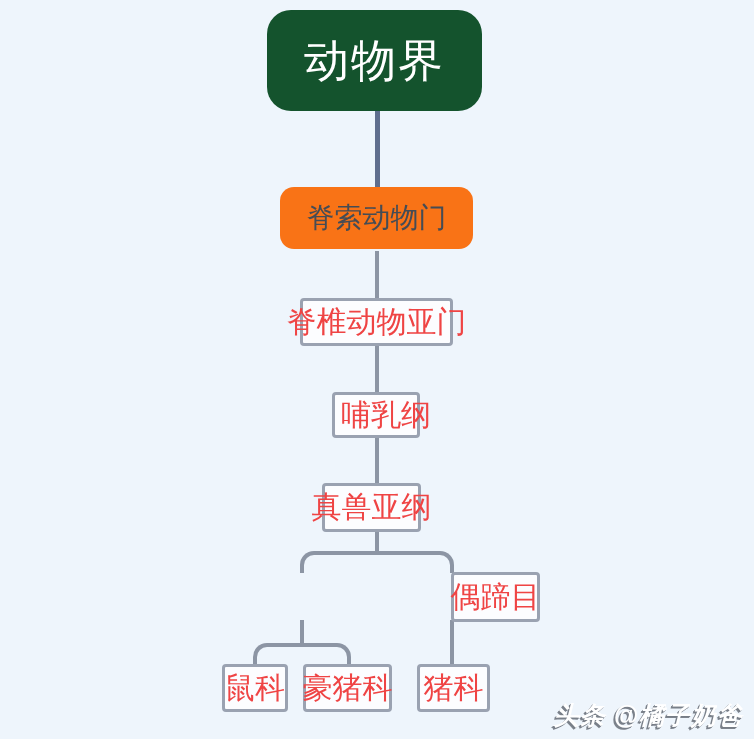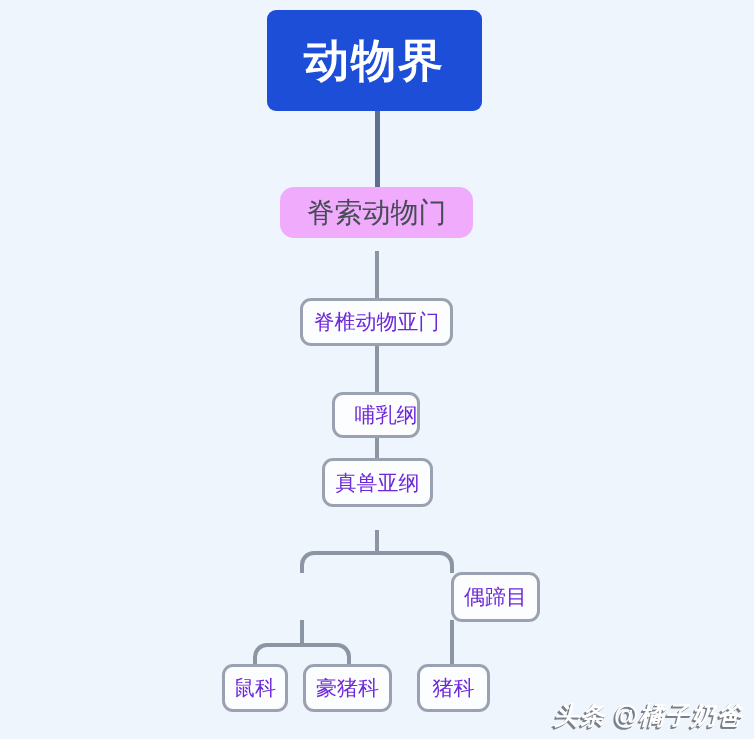--- a/index.html
+++ b/index.html
@@ -19,49 +19,49 @@
     display: flex;
     align-items: center;
     justify-content: center;
     white-space: nowrap;
   }
 
   
   .node-root {
     left: 267px; top: 10px;
     width: 215px; height: 101px;
-    background: #1d4ed8;
-    border-radius: 9px;
+    background: #14532d;
+    border-radius: 24px;
     color: #ffffff;
     font-size: 45px;
-    font-weight: 700;
+    font-weight: 400;
     letter-spacing: 2px;
   }
 
   
   .node-phylum {
     left: 280px; top: 187px;
-    width: 193px; height: 51px;
-    background: #f0abfc;
+    width: 193px; height: 62px;
+    background: #f97316;
     border-radius: 14px;
     color: #454c55;
     font-size: 28px;
   }
 
   
   .node-plain {
     background: #fcfdff;
     border: 3px solid #9aa2b1;
-    border-radius: 11px;
-    color: #6d28d9;
-    font-size: 21px;
+    border-radius: 4px;
+    color: #ef4444;
+    font-size: 30px;
   }
   .node-subphylum   { left: 300px; top: 298px; width: 153px; height: 48px; }
   .node-class       { left: 332px; top: 392px; width: 88px;  height: 46px; padding-left: 20px; }
-  .node-subclass    { left: 322px; top: 458px; width: 111px; height: 49px; }
+  .node-subclass    { left: 322px; top: 483px; width: 99px; height: 49px; }
   .node-rodentia    { left: 258px; top: 572px; width: 89px;  height: 50px; }
   .node-artiodactyla{ left: 408px; top: 572px; width: 89px;  height: 50px; margin-left: 43px; }
   .node-muridae     { left: 222px; top: 664px; width: 66px;  height: 48px; }
   .node-hystricidae { left: 303px; top: 664px; width: 89px;  height: 48px; }
   .node-suidae      { left: 417px; top: 664px; width: 73px;  height: 48px; }
 
   
   .vline {
     position: absolute;
     width: 4px;

